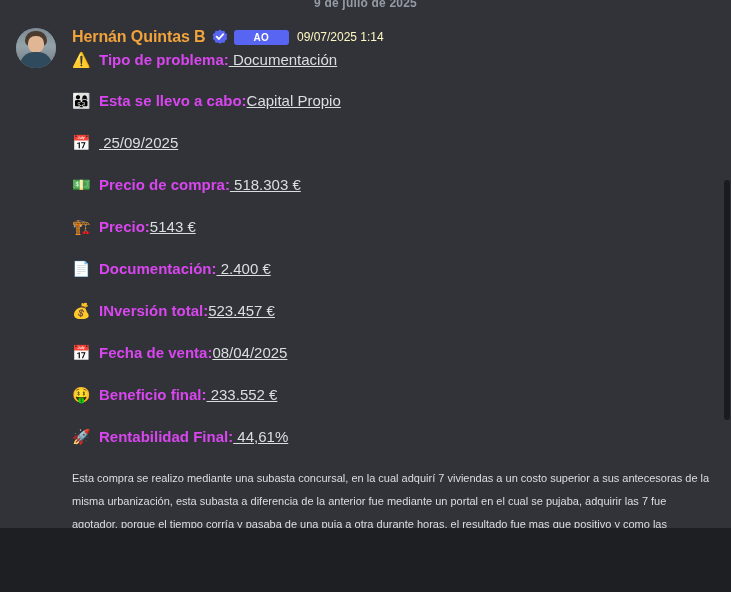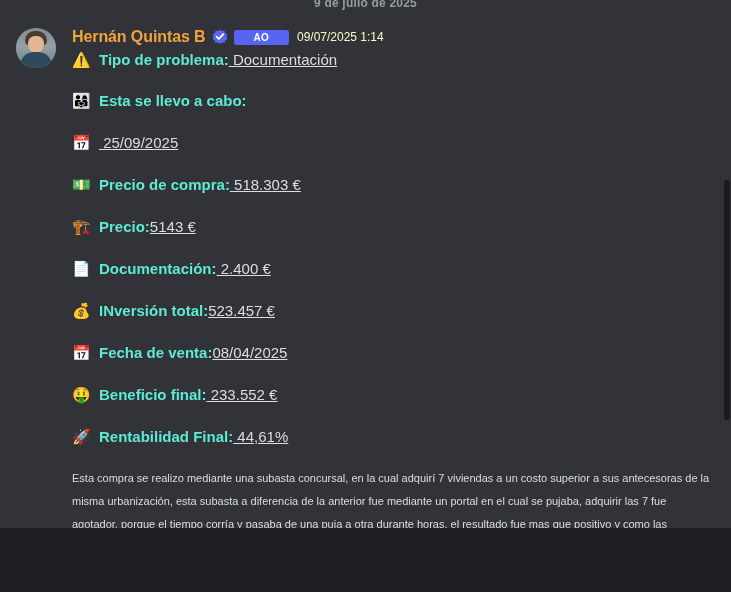--- a/index.html
+++ b/index.html
@@ -143,21 +143,21 @@
     flex: 0 0 auto;
     width: 20px;
     margin-right: 7px;
     font-size: 15px;
     line-height: 20px;
     text-align: left;
     font-family: "DejaVu Sans", sans-serif;
   }
   .line .lbl {
     font-weight: 700;
-    color: #5eead4;
+    color: #d946ef;
     white-space: pre;
     text-align: center;
   }
   .line .val {
     color: #dbdee1;
     white-space: pre;
     text-decoration: underline;
   }
 
   .line.first {
@@ -221,20 +221,21 @@
 
     <div class="line first">
       <span class="emoji">⚠️</span>
       <span class="lbl">Tipo de problema:</span>
       <span class="val"> Documentación</span>
     </div>
 
     <div class="line">
       <span class="emoji">👨‍👩‍👧</span>
       <span class="lbl">Esta se llevo a cabo:</span>
+      <span class="val">Capital Propio</span>
     </div>
 
     <div class="line">
       <span class="emoji">📅</span>
       <span class="val"> 25/09/2025</span>
     </div>
 
     <div class="line">
       <span class="emoji">💵</span>
       <span class="lbl">Precio de compra:</span>

